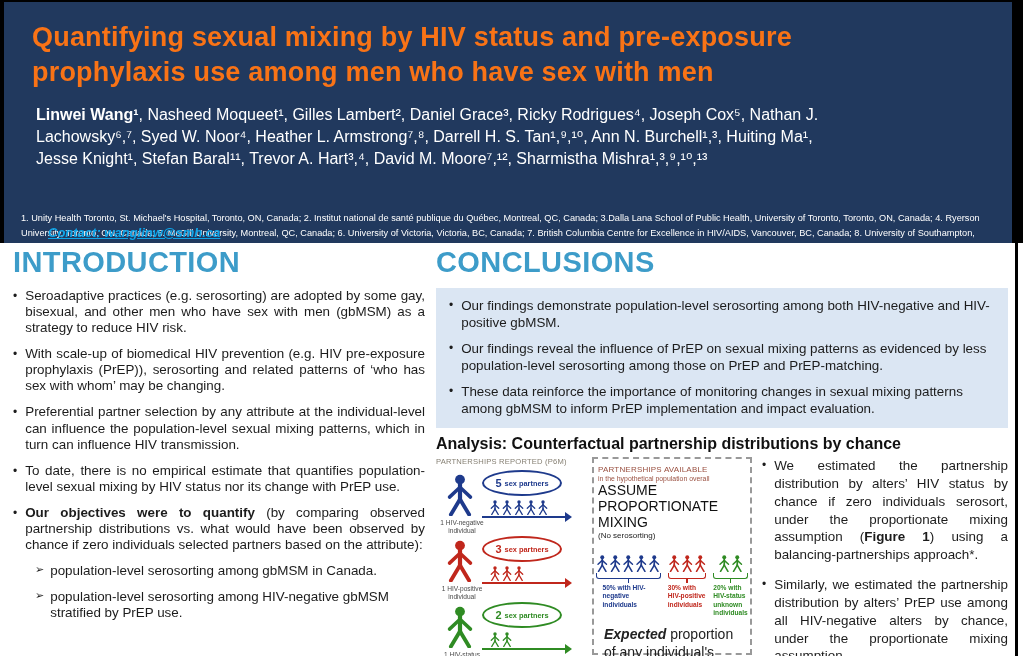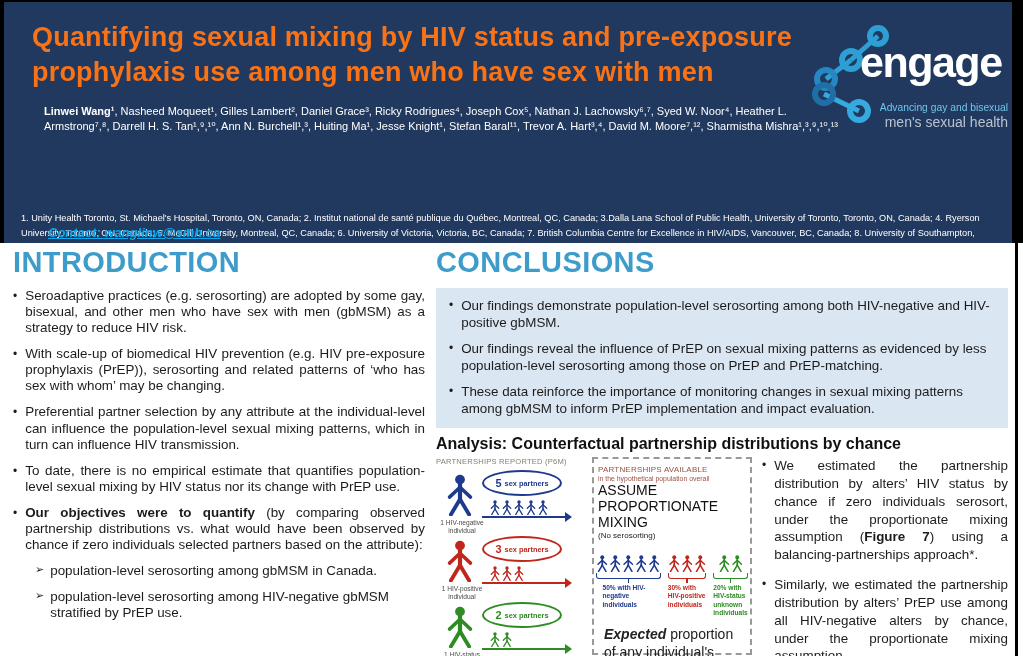--- a/index.html
+++ b/index.html
@@ -5,21 +5,21 @@
   html,body{margin:0;padding:0;background:#fff;}
   .page{position:relative;width:1023px;height:656px;background:#fff;overflow:hidden;
         font-family:"Liberation Sans","DejaVu Sans",sans-serif;}
   
   .header{position:absolute;left:0;top:0;width:1023px;height:243px;background:#21395e;
           border-top:2px solid #000;border-left:4px solid #000;box-sizing:border-box;}
   .header-rightband{position:absolute;right:0;top:0;width:11px;height:243px;background:#000;}
   .body-rightline{position:absolute;left:1015px;top:243px;width:3px;height:413px;background:#000;}
   .title{position:absolute;left:28px;top:18px;width:810px;color:#f97316;font-size:27px;
          font-weight:bold;line-height:1.28;letter-spacing:0.2px;}
-  .authors{position:absolute;left:40px;top:102px;width:795px;color:#fff;font-size:11px;line-height:1.37;}
+  .authors{position:absolute;left:32px;top:102px;width:795px;color:#fff;font-size:16px;line-height:1.37;}
   .authors b{font-weight:bold;}
   .affil{position:absolute;left:17px;top:170px;width:995px;color:#fff;font-size:9.2px;line-height:1.6;margin-top:39px;}
   .contact{position:absolute;left:44px;top:223px;font-size:13px;font-weight:bold;font-style:italic;
            color:#0ea5e9;text-decoration:underline;cursor:pointer;}
   
   .logo{position:absolute;top:8px;right:13px;width:212px;height:132px;}
   .logo-net{position:absolute;left:0;top:0;width:110px;height:132px;}
   .logo-brand{position:absolute;left:62px;top:28px;width:150px;color:#fff;font-size:43px;
               font-weight:bold;letter-spacing:-1.5px;}
   .logo-tag{position:absolute;right:2px;top:92px;width:150px;text-align:right;}
@@ -96,37 +96,20 @@
 <div class="page">
 
   <div class="header">
     <div class="title">Quantifying sexual mixing by HIV status and pre-exposure prophylaxis use among men who have sex with men</div>
     <div class="authors">
       <b>Linwei Wang¹</b><span>, Nasheed Moqueet¹, Gilles Lambert², Daniel Grace³, Ricky Rodrigues⁴, Joseph Cox⁵, Nathan J. Lachowsky⁶,⁷, Syed W. Noor⁴, Heather L. Armstrong⁷,⁸, Darrell H. S. Tan¹,⁹,¹⁰, Ann N. Burchell¹,³, Huiting Ma¹, Jesse Knight¹, Stefan Baral¹¹, Trevor A. Hart³,⁴, David M. Moore⁷,¹², Sharmistha Mishra¹,³,⁹,¹⁰,¹³</span>
     </div>
     <div class="affil">1. Unity Health Toronto, St. Michael's Hospital, Toronto, ON, Canada; 2. Institut national de santé publique du Québec, Montreal, QC, Canada; 3.Dalla Lana School of Public Health, University of Toronto, Toronto, ON, Canada; 4. Ryerson University, Toronto, ON, Canada; 5. McGill University, Montreal, QC, Canada; 6. University of Victoria, Victoria, BC, Canada; 7. British Columbia Centre for Excellence in HIV/AIDS, Vancouver, BC, Canada; 8. University of Southampton, Southampton, England; 9. Department of Medicine, University of Toronto, Toronto, ON, Canada; 10. Institute of Health Policy, Management, and Evaluation, University of Toronto, Toronto, ON, Canada; 11. Johns Hopkins University, Baltimore, MD, USA; 12. Department of Medicine, Division of AIDS, University of British Columbia, Vancouver, BC, Canada; 13. Institute of Medical Sciences, University of Toronto, Toronto, ON, Canada.</div>
     <a class="contact">Contact: wanglinw@smh.ca</a>
 
-    <div class="logo">
-      <svg class="logo-net" viewBox="0 0 110 132">
-        <line x1="80" y1="26" x2="53" y2="50" stroke="#2e9fd4" stroke-width="5"></line>
-        <line x1="53" y1="50" x2="28" y2="69" stroke="#2e9fd4" stroke-width="5"></line>
-        <line x1="26" y1="84" x2="61" y2="101" stroke="#35aade" stroke-width="5"></line>
-        <circle cx="80" cy="26" r="8" fill="none" stroke="#2e9fd4" stroke-width="6"></circle>
-        <circle cx="53" cy="50" r="9" fill="none" stroke="#2e9fd4" stroke-width="6"></circle>
-        <circle cx="28" cy="69" r="9" fill="none" stroke="#2588c2" stroke-width="6"></circle>
-        <circle cx="26" cy="84" r="9" fill="none" stroke="#1f6fa6" stroke-width="6"></circle>
-        <circle cx="61" cy="101" r="9" fill="none" stroke="#35aade" stroke-width="6"></circle>
-      </svg>
-      <div class="logo-brand">engage</div>
-      <div class="logo-tag">
-        <div class="t1">Advancing gay and bisexual</div>
-        <div class="t2">men's sexual health</div>
-      </div>
-    </div>
   </div>
   <div class="header-rightband"></div>
   <div class="body-rightline"></div>
 
   <div class="col-left">
     <h2 class="sec">INTRODUCTION</h2>
 
     <div class="bullet">
       <span class="bm">•</span>
       <span class="bt">Seroadaptive practices (e.g. serosorting) are adopted by some gay, bisexual, and other men who have sex with men (gbMSM) as a strategy to reduce HIV risk.</span>
@@ -314,21 +297,21 @@
             <div class="pct">20% with HIV-status unknown individuals</div>
           </div>
         </div>
 
         <div class="expected"><b><i>Expected</i></b><span> proportion of any individual's partnerships</span></div>
       </div>
 
       <div class="fig-right">
         <div class="bullet">
           <span class="bm">•</span>
-          <span class="bt"><span>We estimated the partnership distribution by alters’ HIV status by chance if zero individuals serosort, under the proportionate mixing assumption (</span><b>Figure 7</b><span>) using a balancing-partnerships approach*.</span></span>
+          <span class="bt"><span>We estimated the partnership distribution by alters’ HIV status by chance if zero individuals serosort, under the proportionate mixing assumption (</span><b>Figure 1</b><span>) using a balancing-partnerships approach*.</span></span>
         </div>
         <div class="bullet">
           <span class="bm">•</span>
           <span class="bt">Similarly, we estimated the partnership distribution by alters’ PrEP use among all HIV-negative alters by chance, under the proportionate mixing assumption.</span>
         </div>
 
       </div>
 
     </div>
   </div>

